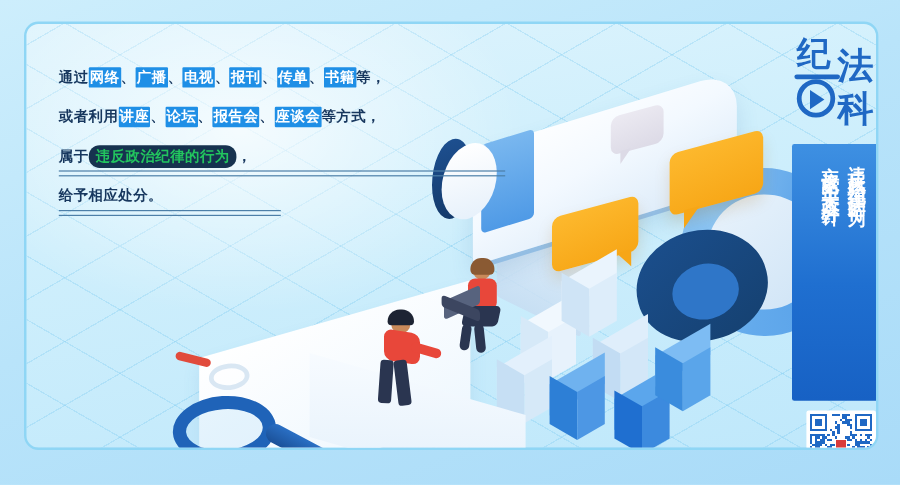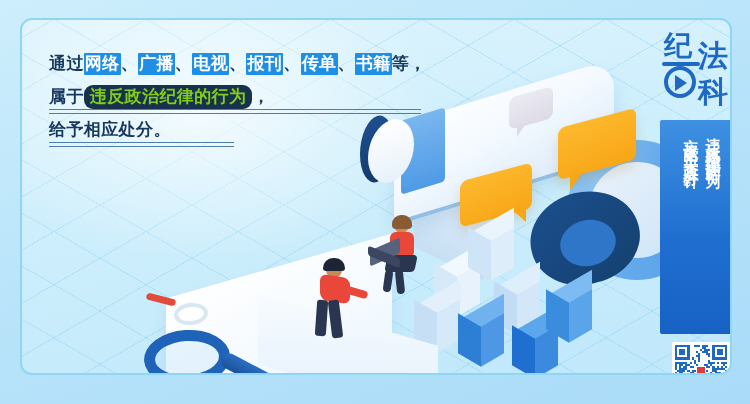--- a/index.html
+++ b/index.html
@@ -32,34 +32,34 @@
     background:radial-gradient(ellipse at center, rgba(255,255,255,.75), rgba(255,255,255,0) 68%);
   }
 
   
   .copy{
     position:absolute; left:27px; top:34px; width:400px;
     color:#17375e;
   }
   .ln{
     display:block; white-space:nowrap;
-    font-size:17px; line-height:20px; letter-spacing:.4px;
+    font-size:12px; line-height:20px; letter-spacing:.4px;
     margin-bottom:13px; font-weight:600;
   }
   .ln:last-child{ margin-bottom:0; }
   .hl-b{
     background:#1f8fe6; color:#ffffff; padding:1px 1px 2px 1px;
     border-radius:1px;
   }
   .hl-y{
     background:#faf0a2; color:#17375e; padding:1px 2px 2px 2px;
     border-radius:1px;
   }
   .hl-d{
-    background:#16324f; color:#84cc16; padding:2px 6px 3px 6px;
+    background:#16324f; color:#22c55e; padding:2px 6px 3px 6px;
     border-radius:9px;
   }
   .ul{ position:relative; }
   .ul:after{
     content:""; position:absolute; left:0; right:28px; bottom:-7px; height:3px;
     border-top:1px solid #4d7fa8; border-bottom:1px solid #4d7fa8;
   }
   .ul.short:after{ right:215px; }
 
   
@@ -324,20 +324,21 @@
 
       <div class="mag-sm-h"></div>
       <div class="mag-sm"></div>
 
     </div>
 
     <div class="copy">
 
       <span class="ln"><span>通过</span><span class="hl-b">网络</span><span>、</span><span class="hl-b">广播</span><span>、</span><span class="hl-b">电视</span><span>、</span><span class="hl-b">报刊</span><span>、</span><span class="hl-b">传单</span><span>、</span><span class="hl-b">书籍</span><span>等，</span></span>
 
+      <span class="ln"><span>或者利用</span><span class="hl-b">讲座</span><span>、</span><span class="hl-b">论坛</span><span>、</span><span class="hl-b">报告会</span><span>、</span><span class="hl-b">座谈会</span><span>等方式，</span></span>
 
 
       <span class="ln ul"><span>属于</span><span class="hl-d">违反政治纪律的行为</span><span>，</span></span>
 
       <span class="ln ul short"><span>给予相应处分。</span></span>
 
     </div>
 
     <div class="rail" style="left:628px; top:0;">
 

